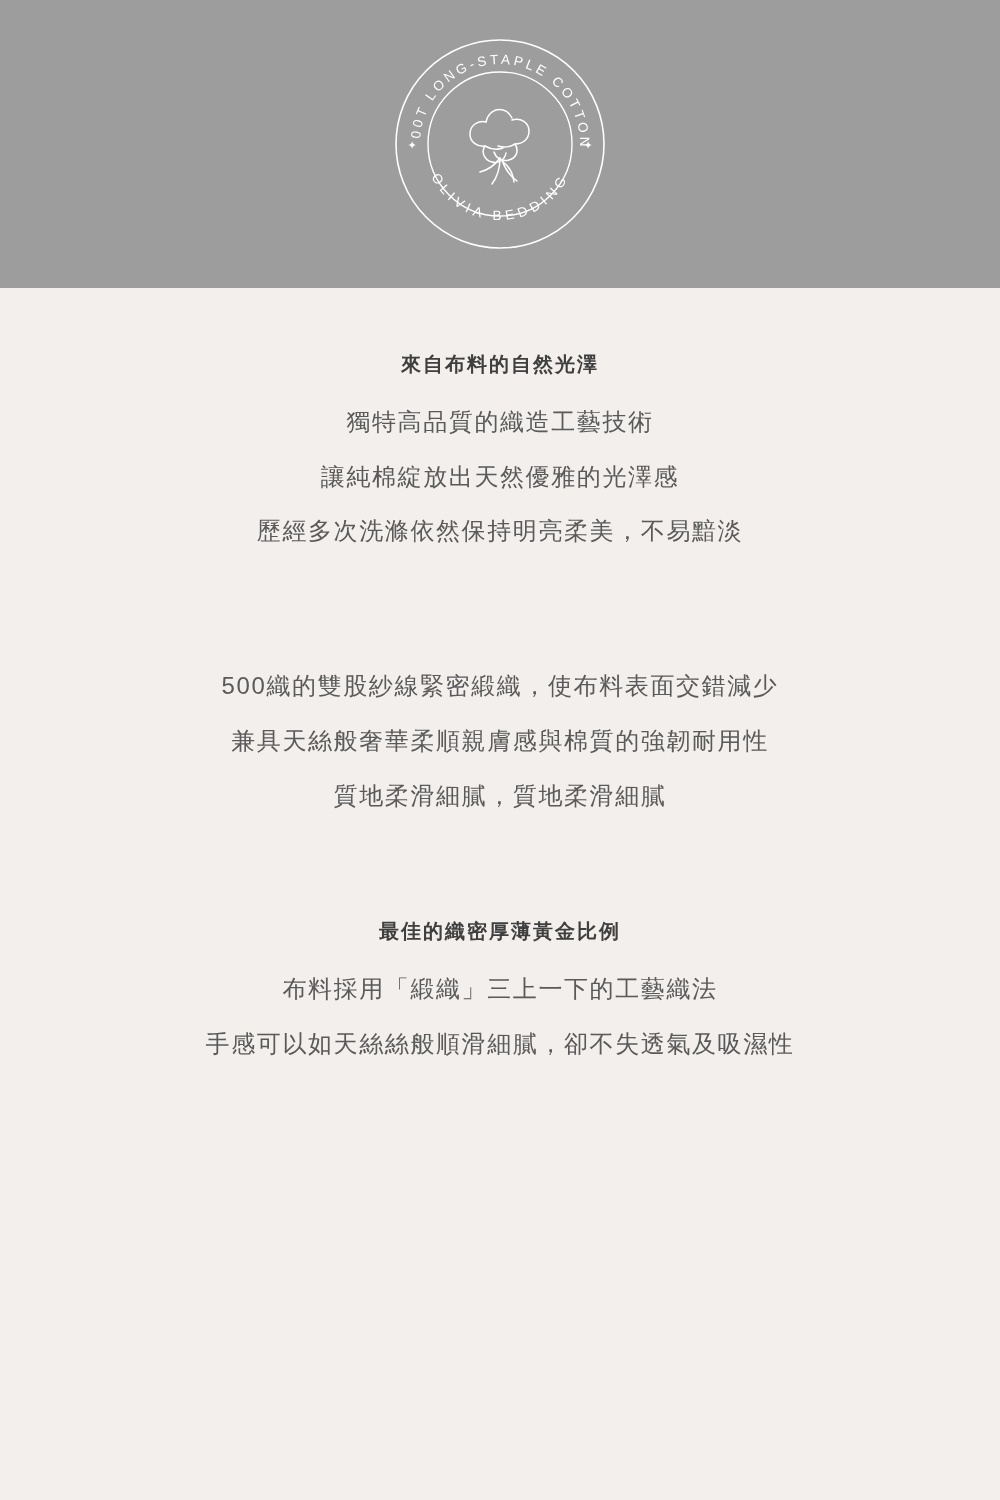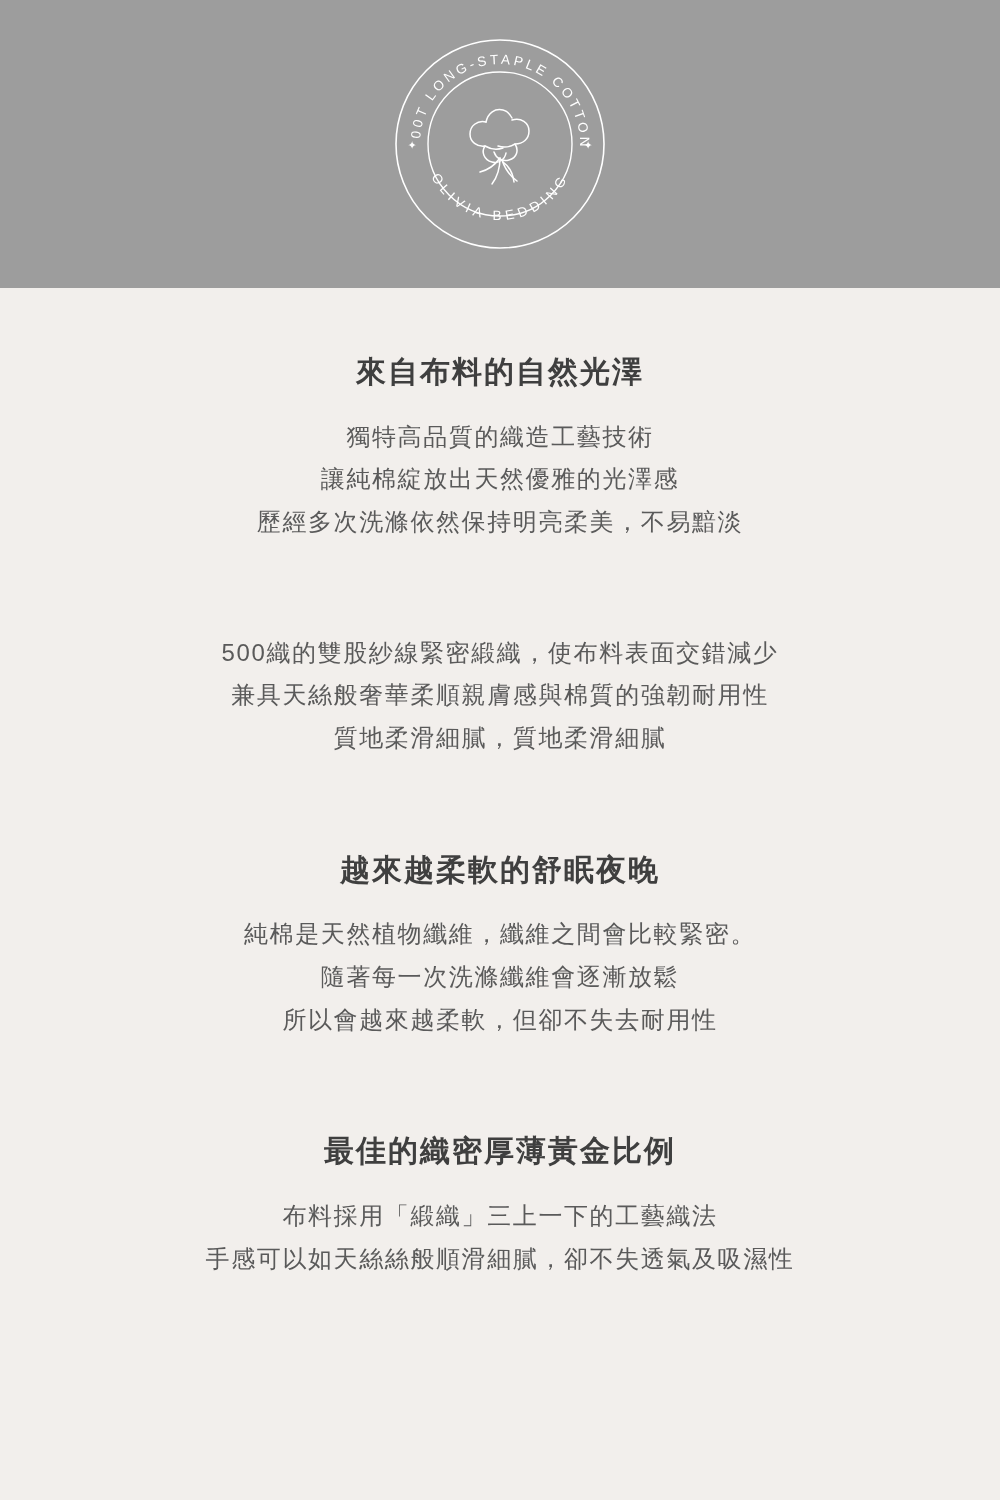--- a/index.html
+++ b/index.html
@@ -53,34 +53,34 @@
   .section {
     text-align: center;
     margin: 0;
   }
   .section.s1 { padding-top: 62px; }
   .section.s2 { padding-top: 88px; }
   .section.s3 { padding-top: 88px; }
   .section.s4 { padding-top: 88px; }
 
   .section-title {
-    font-size: 30px;
+    font-size: 20px;
     font-weight: bold;
     letter-spacing: 2px;
     color: #3f3f3f;
     line-height: 1.45;
     margin: 0 0 22px 0;
   }
 
   .section-line {
     font-size: 24px;
     line-height: 1.78;
     letter-spacing: 1.6px;
     color: #5a5a5a;
-    margin: 0;
+    margin: 12px;
     font-weight: 400;
   }
 </style>
 </head>
 <body>
 
 <div class="page">
 
   <div class="hero">
     <div class="badge">
@@ -127,26 +127,20 @@
       <p class="section-line">讓純棉綻放出天然優雅的光澤感</p>
       <p class="section-line">歷經多次洗滌依然保持明亮柔美，不易黯淡</p>
     </section>
 
     <section class="section s2">
       <p class="section-line">500織的雙股紗線緊密緞織，使布料表面交錯減少</p>
       <p class="section-line">兼具天絲般奢華柔順親膚感與棉質的強韌耐用性</p>
       <p class="section-line">質地柔滑細膩，質地柔滑細膩</p>
     </section>
 
-    <section class="section s3">
-      <h2 class="section-title">越來越柔軟的舒眠夜晚</h2>
-      <p class="section-line">純棉是天然植物纖維，纖維之間會比較緊密。</p>
-      <p class="section-line">隨著每一次洗滌纖維會逐漸放鬆</p>
-      <p class="section-line">所以會越來越柔軟，但卻不失去耐用性</p>
-    </section>
 
     <section class="section s4">
       <h2 class="section-title">最佳的織密厚薄黃金比例</h2>
       <p class="section-line">布料採用「緞織」三上一下的工藝織法</p>
       <p class="section-line">手感可以如天絲絲般順滑細膩，卻不失透氣及吸濕性</p>
     </section>
 
   </div>
 </div>
 

